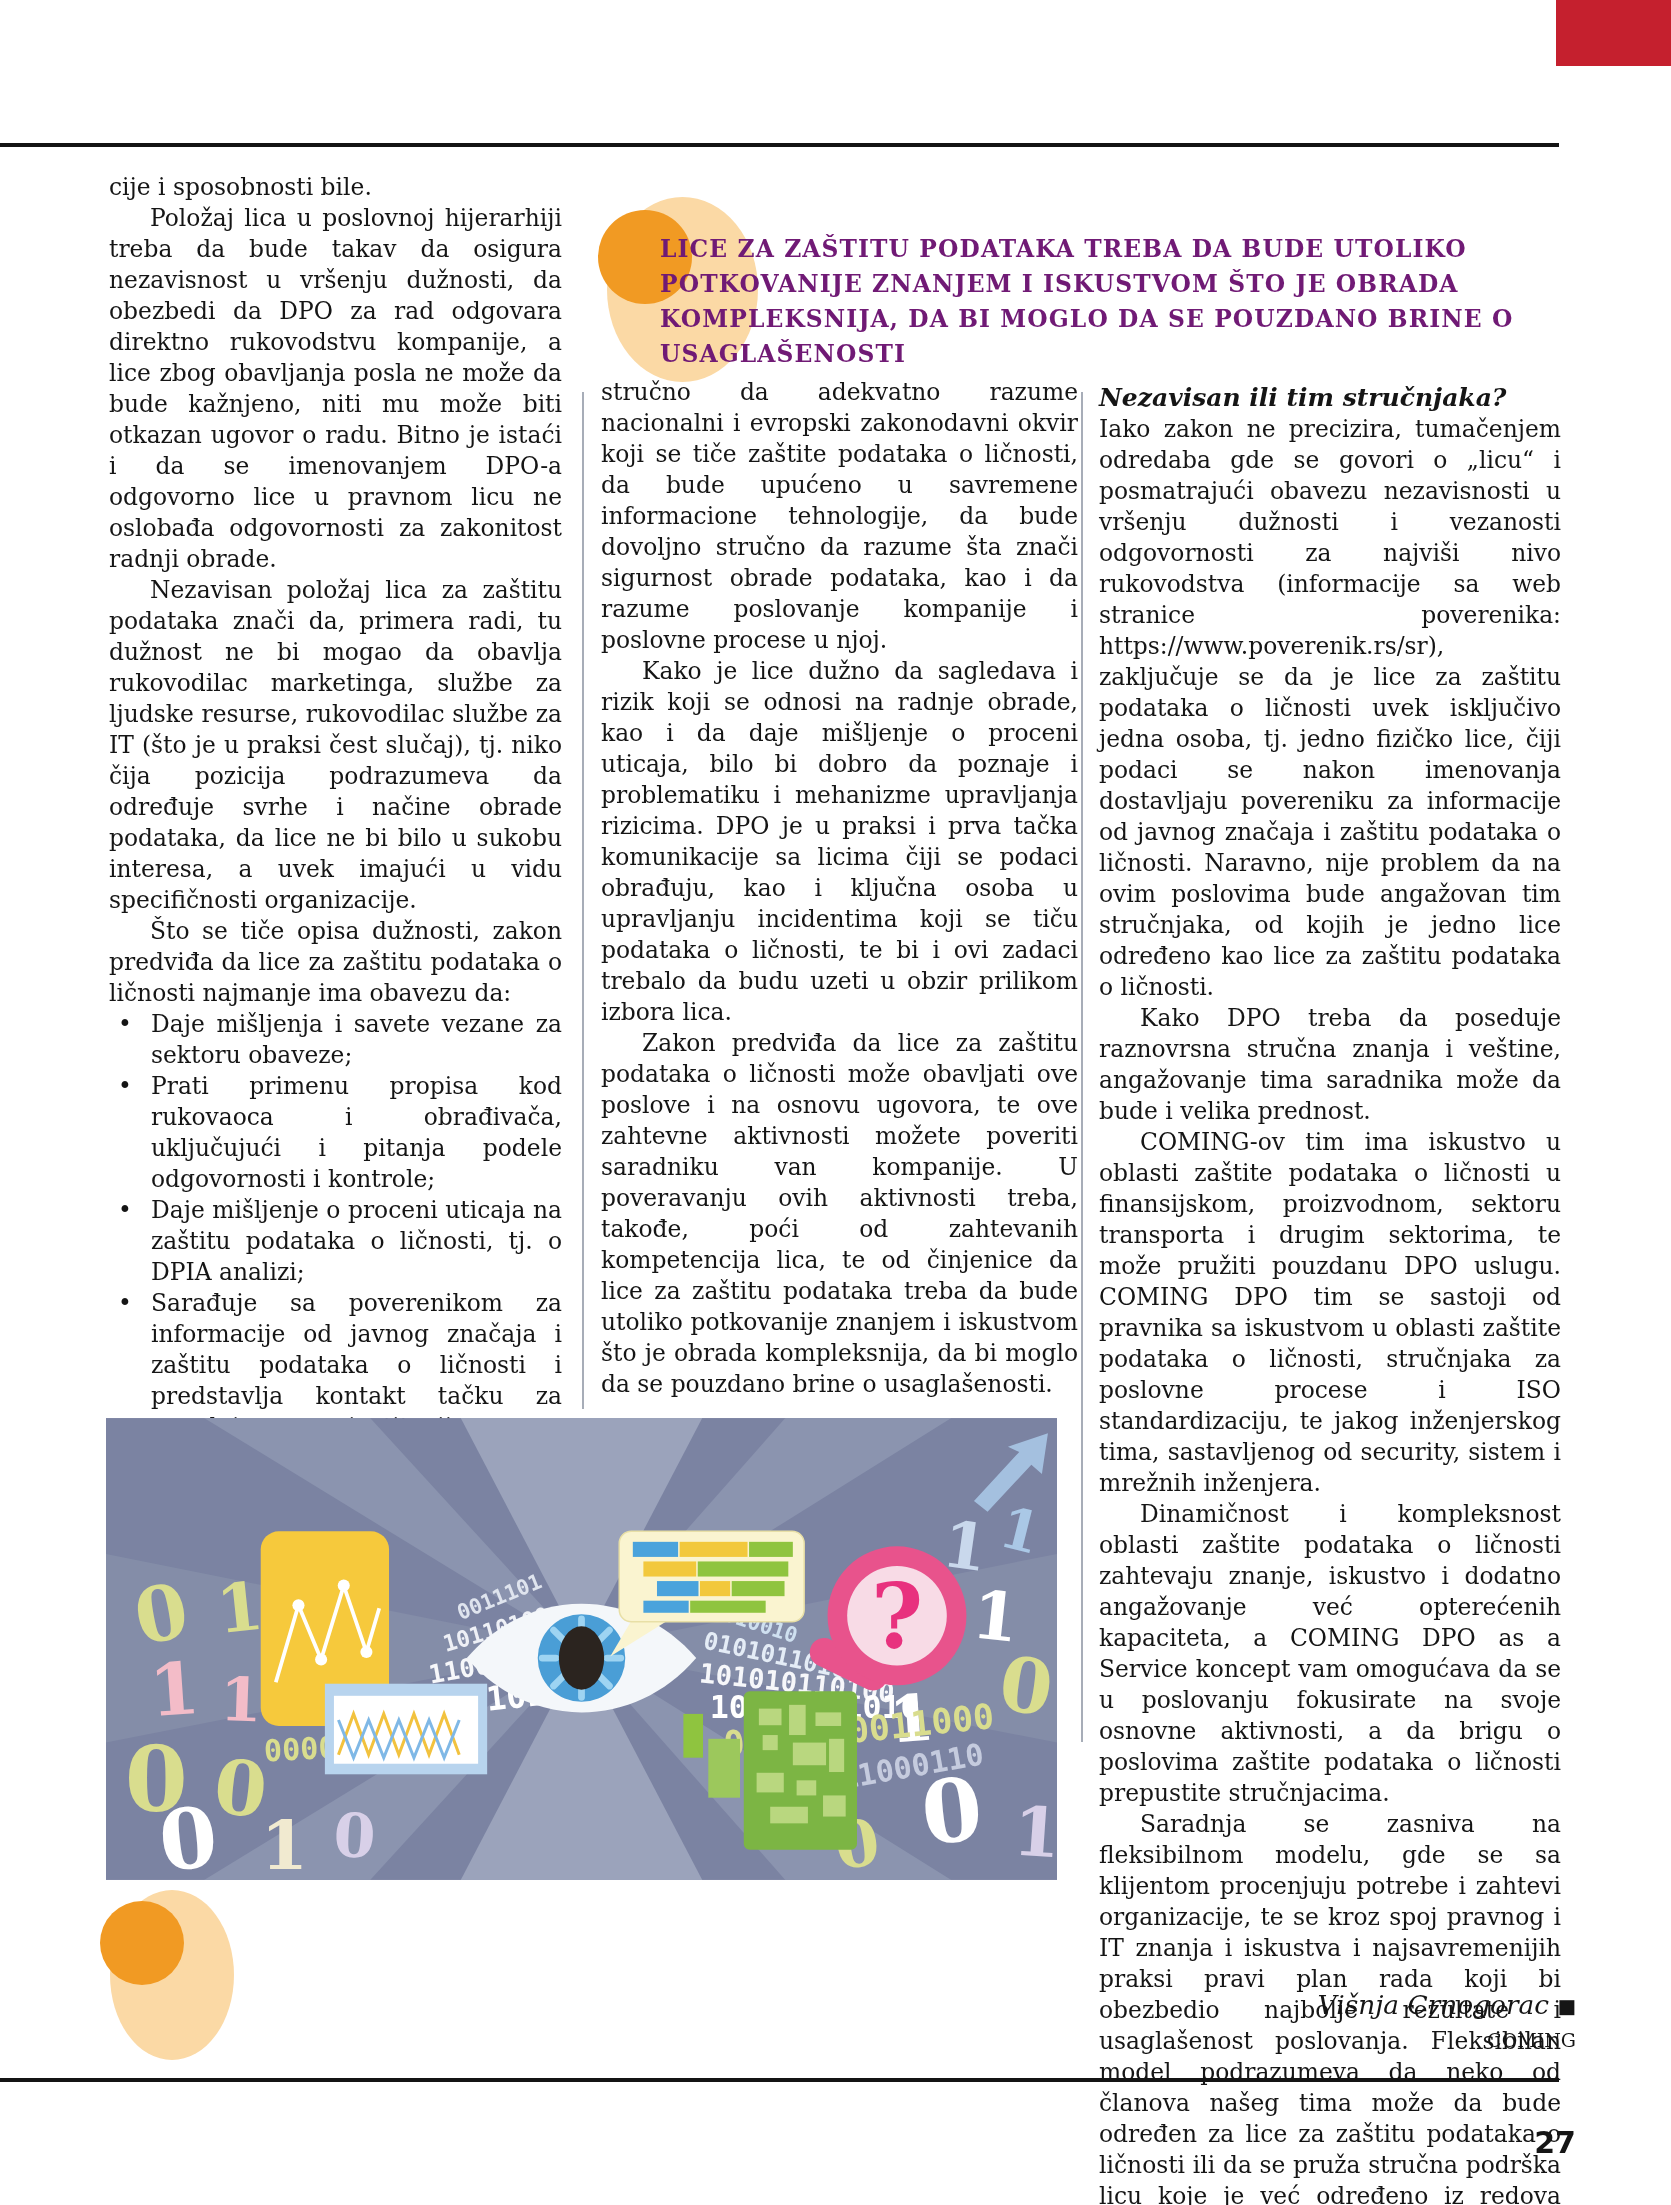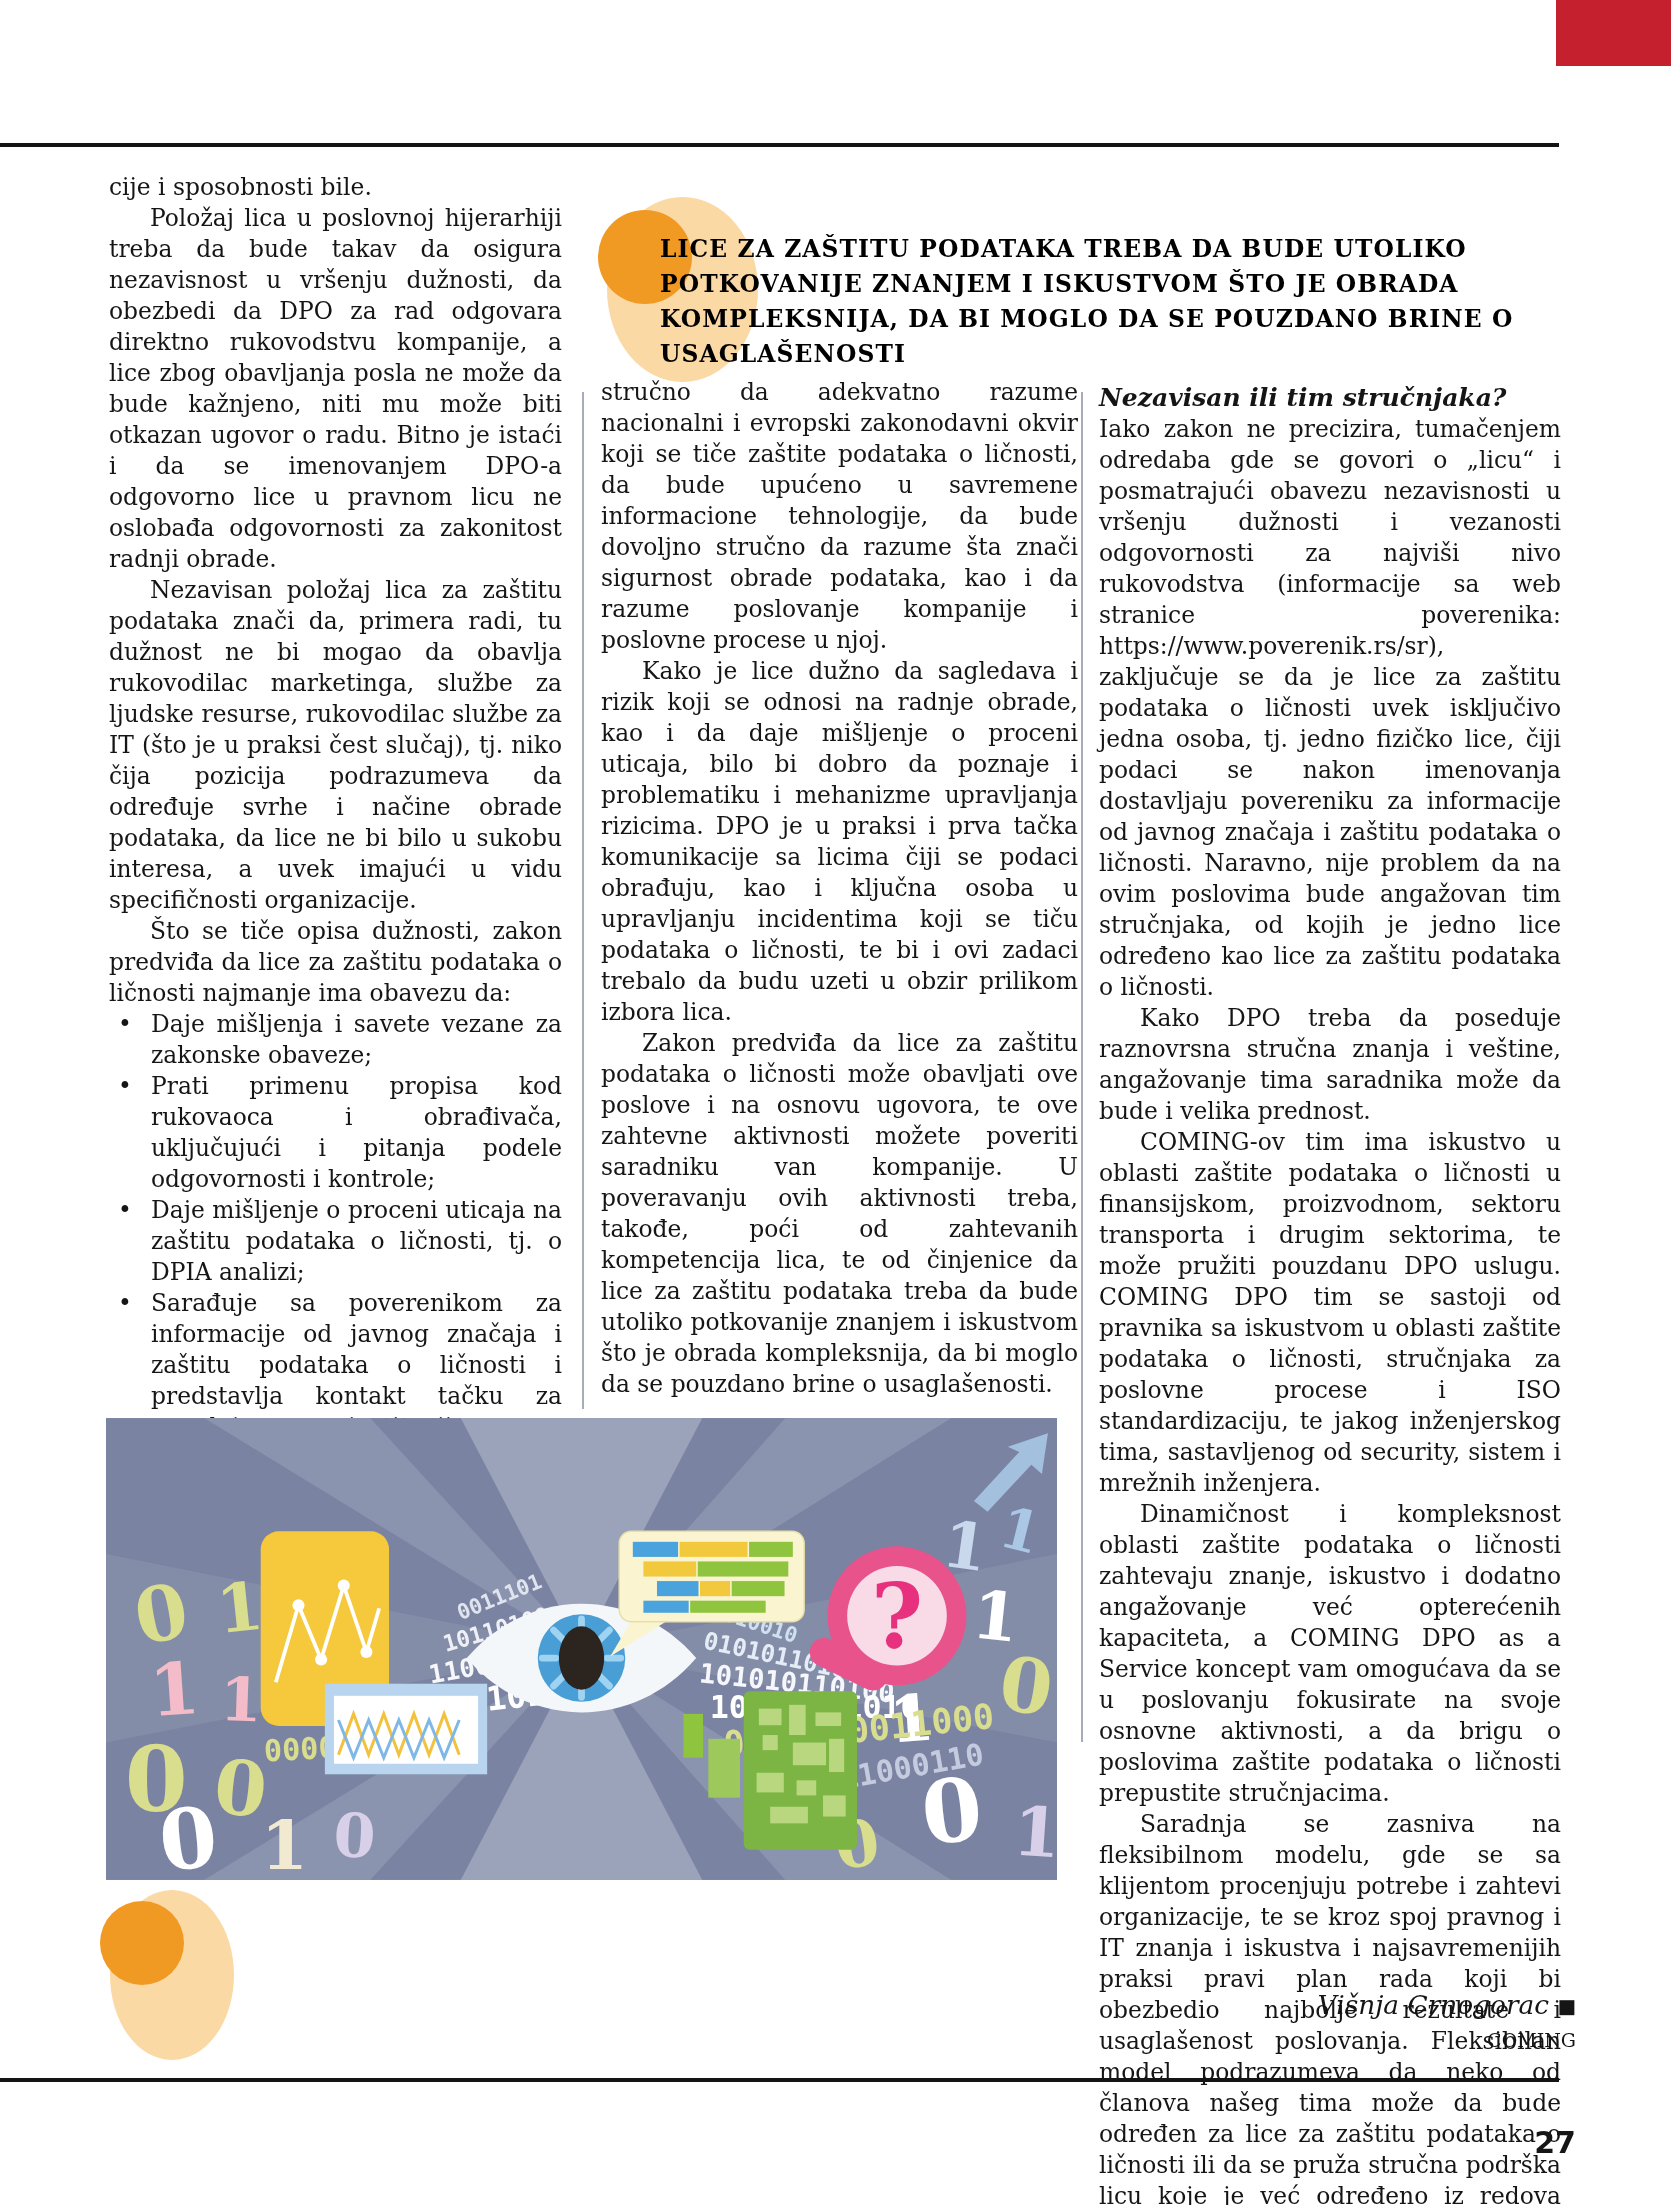--- a/index.html
+++ b/index.html
@@ -26,21 +26,21 @@
   .col li{position:relative;padding-left:42px;margin:0;}
   .col li::before{content:"\2022";position:absolute;left:9px;top:0;}
   .hang{padding-left:42px;text-indent:0 !important;}
   .col3 h3{margin:0;font-size:25px;line-height:33px;font-style:italic;font-weight:bold;text-align:left;}
 
   
   .quote-block{position:absolute;}
   .top-quote{left:601px;top:211px;width:951px;height:174px;}
   .bottom-quote{left:106px;top:1882px;width:1011px;height:189px;}
   .circle{position:absolute;border-radius:50%;}
-  .quote-lines{position:relative;font-weight:bold;color:#000000;}
+  .quote-lines{position:relative;font-weight:bold;color:#701a75;}
   .top-quote .quote-lines{margin:21px 0 0 59px;font-size:23.4px;line-height:35px;letter-spacing:1.1px;}
   .bottom-quote .quote-lines{margin:54px 0 0 87px;font-size:25px;line-height:35px;letter-spacing:1.1px;}
   .quote-lines div{white-space:nowrap;}
 
   
   .byline{position:absolute;right:112px;top:1989px;font-style:italic;font-size:26.4px;white-space:nowrap;}
   .byline .sq{font-style:normal;font-size:19.6px;vertical-align:1.5px;}
   .byline-org{position:absolute;right:112px;top:2029px;font-size:19px;}
   .page-number{position:absolute;right:112px;top:2125px;font-size:30px;font-weight:bold;
                font-family:"DejaVu Sans", sans-serif;}
@@ -57,21 +57,21 @@
 
   <div class="red-corner"></div>
   <div class="hrule top-rule"></div>
 
   <div class="col col1">
     <p class="noindent">cije i sposobnosti bile.</p>
     <p>Položaj lica u poslovnoj hijerarhiji treba da bude takav da osigura nezavisnost u vršenju dužnosti, da obezbedi da DPO za rad odgovara direktno rukovodstvu kompanije, a lice zbog obavljanja posla ne može da bude kažnjeno, niti mu može biti otkazan ugovor o radu. Bitno je istaći i da se imenovanjem DPO-a odgovorno lice u pravnom licu ne oslobađa odgovornosti za zakonitost radnji obrade.</p>
     <p>Nezavisan položaj lica za zaštitu podataka znači da, primera radi, tu dužnost ne bi mogao da obavlja rukovodilac marketinga, službe za ljudske resurse, rukovodilac službe za IT (što je u praksi čest slučaj), tj. niko čija pozicija podrazumeva da određuje svrhe i načine obrade podataka, da lice ne bi bilo u sukobu interesa, a uvek imajući u vidu specifičnosti organizacije.</p>
     <p>Što se tiče opisa dužnosti, zakon predviđa da lice za zaštitu podataka o ličnosti najmanje ima obavezu da:</p>
     <ul>
-      <li>Daje mišljenja i savete vezane za zakonske obaveze;</li>
+      <li>Daje mišljenja i savete vezane za sektoru obaveze;</li>
       <li>Prati primenu propisa kod rukovaoca i obrađivača, uključujući i pitanja podele odgovornosti i kontrole;</li>
       <li>Daje mišljenje o proceni uticaja na zaštitu podataka o ličnosti, tj. o DPIA analizi;</li>
       <li>Sarađuje sa poverenikom za informacije od javnog značaja i zaštitu podataka o ličnosti i predstavlja kontakt tačku za saradnju sa tom institucijom.</li>
     </ul>
     <p class="hang">Lice bi trebalo da bude dovoljno</p>
   </div>
 
   <div class="quote-block top-quote">
     <div class="circle" style="left:6px;top:-13.6px;width:151px;height:185px;background:#fbd9a5;"></div>
     <div class="circle" style="left:-3px;top:-1.5px;width:94px;height:94px;background:#f19a23;"></div>

